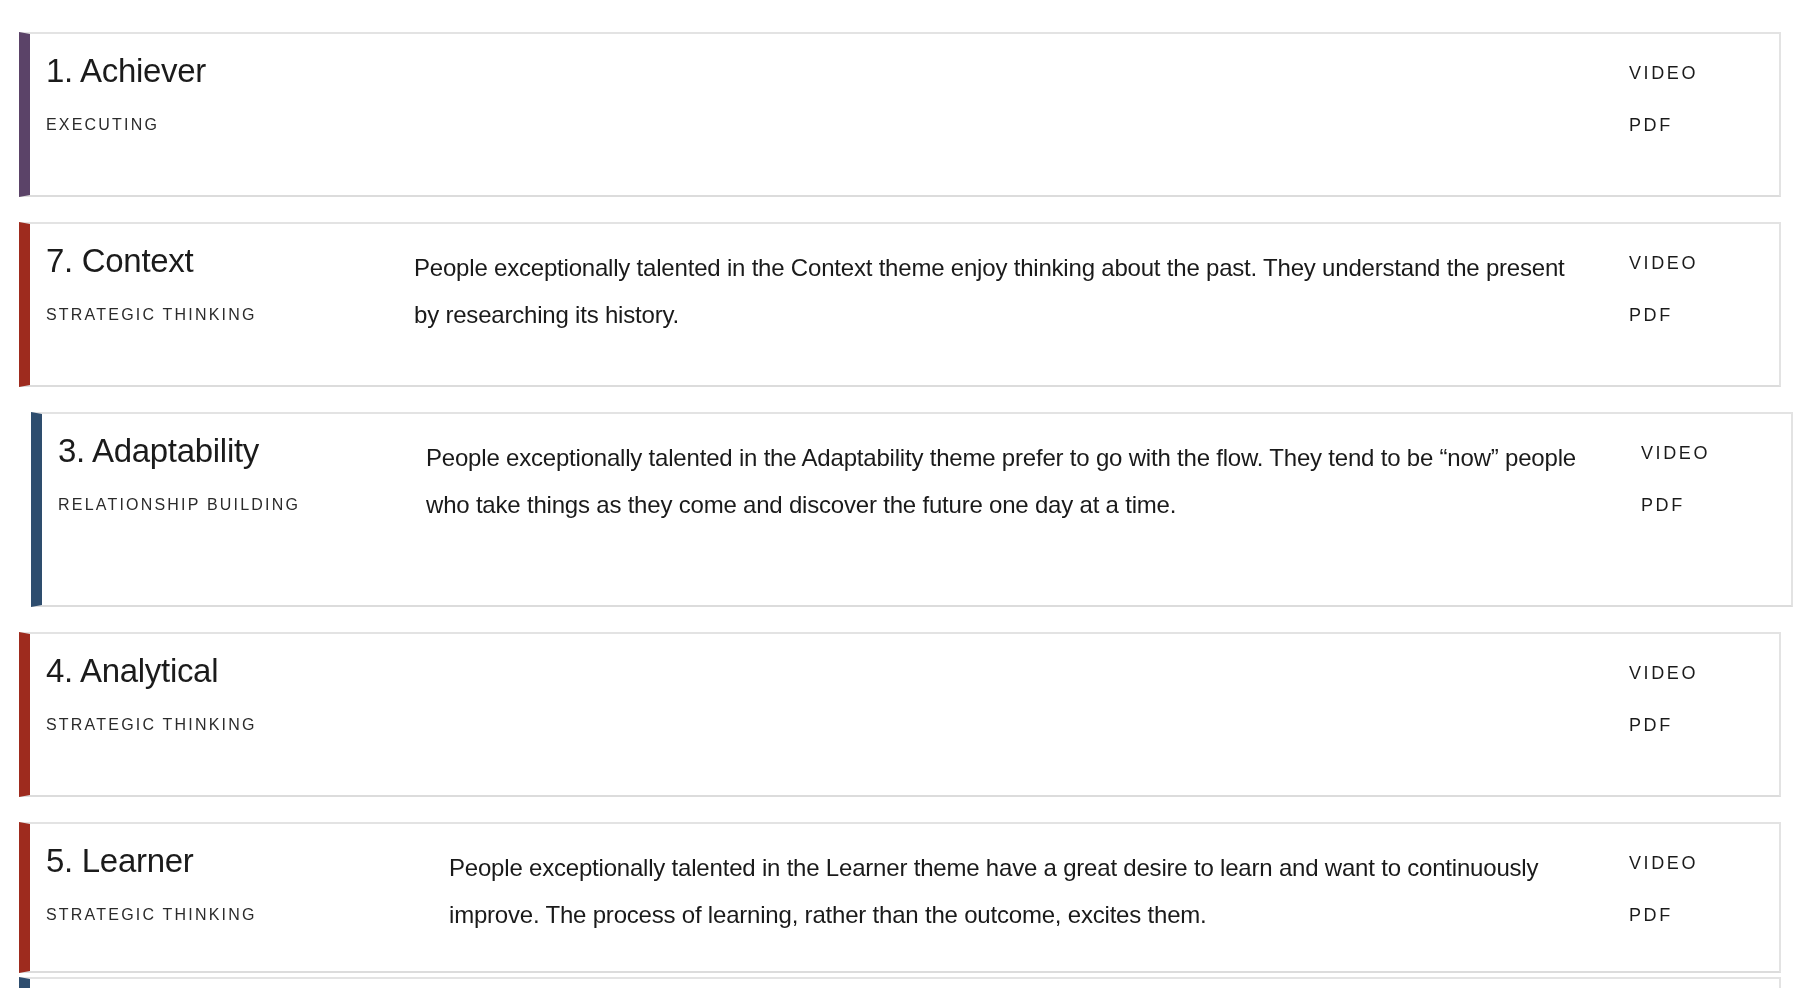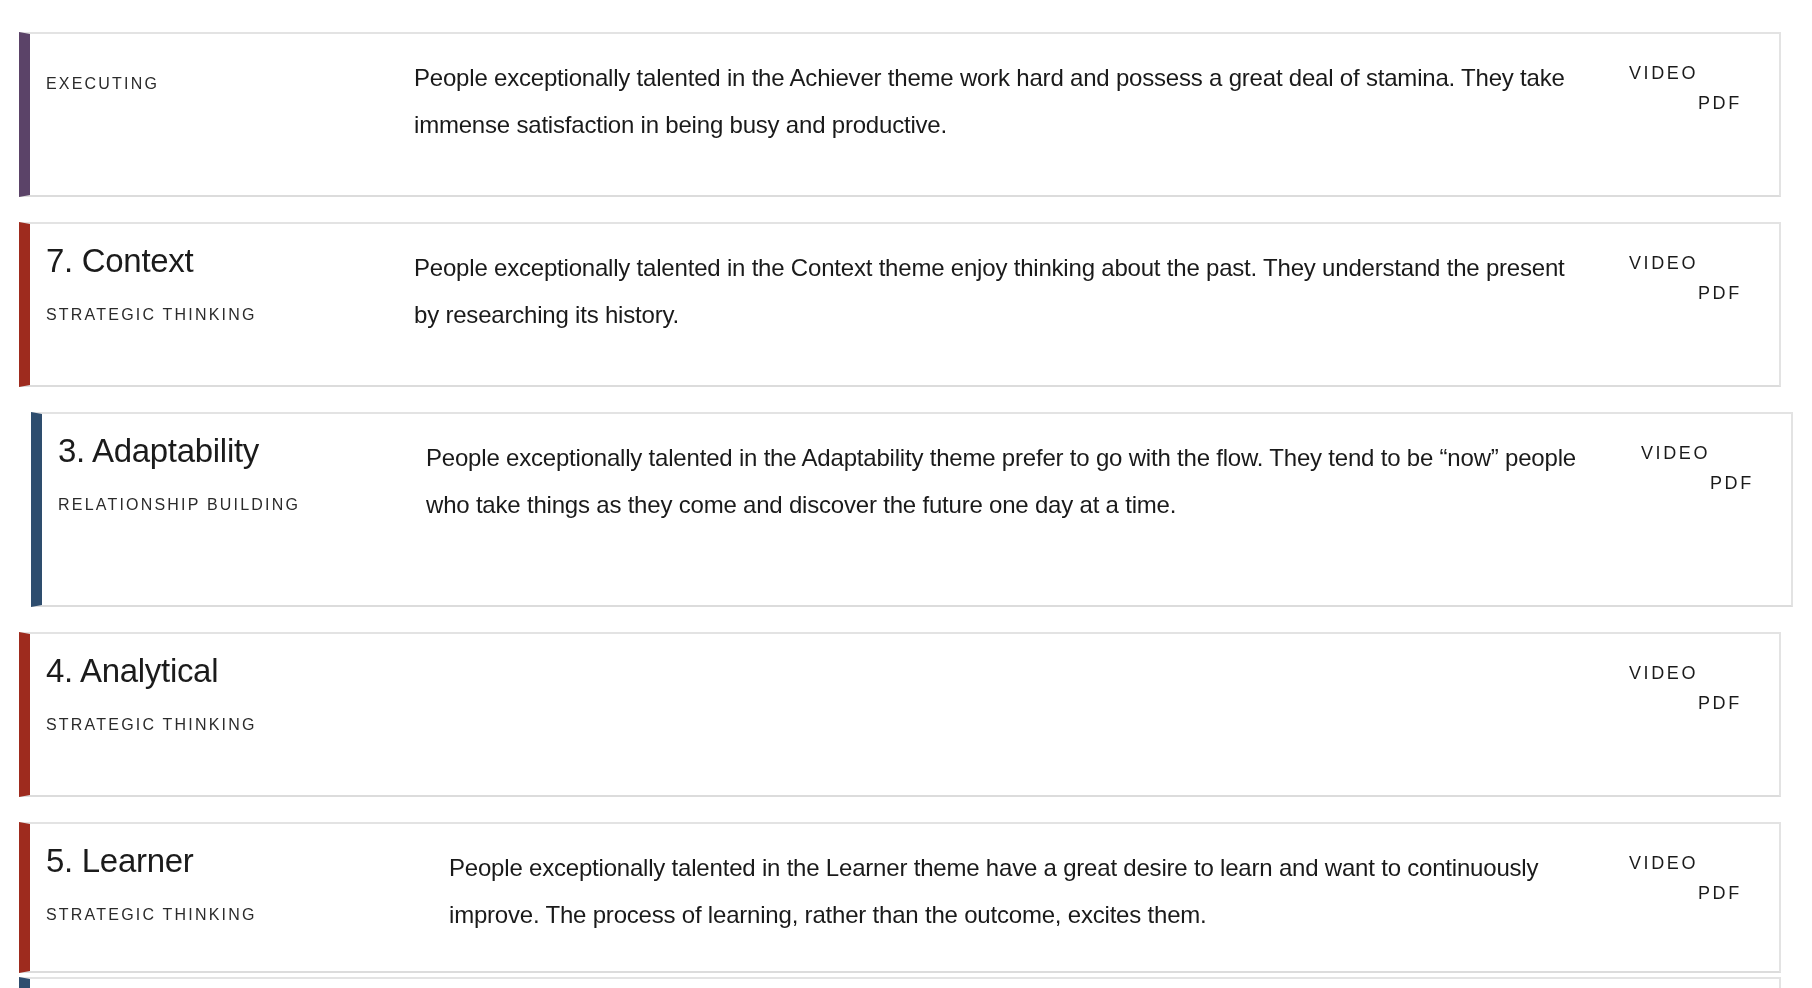--- a/index.html
+++ b/index.html
@@ -56,21 +56,21 @@
     line-height: 47px;
     letter-spacing: -0.2px;
     color: #1a1a1a;
   }
   .card-links {
     flex: none;
     width: 150px;
     margin-left: auto;
     padding-top: 28px;
     display: flex;
-    flex-direction: row;
+    flex-direction: column;
   }
   .card-link {
     font-size: 18px;
     line-height: 22px;
     letter-spacing: 2.6px;
     color: #1b1b1b;
     text-decoration: none;
     cursor: pointer;
     align-self: flex-start;
   }
@@ -85,23 +85,23 @@
     border-left-style: solid;
   }
 </style>
 </head>
 <body>
 
 <div class="cards-list">
 
   <div class="card" style="border-left-color: rgb(91, 67, 104);">
     <div class="card-left">
+      <div class="card-title">1. Achiever</div>
       <div class="card-category">EXECUTING</div>
     </div>
-    <div class="card-desc">People exceptionally talented in the Achiever theme work hard and possess a great deal of stamina. They take immense satisfaction in being busy and productive.</div>
     <div class="card-links">
       <a class="card-link">VIDEO</a>
       <a class="card-link">PDF</a>
     </div>
   </div>
 
   <div class="card" style="border-left-color: rgb(158, 43, 30);">
     <div class="card-left">
       <div class="card-title">7. Context</div>
       <div class="card-category">STRATEGIC THINKING</div>

